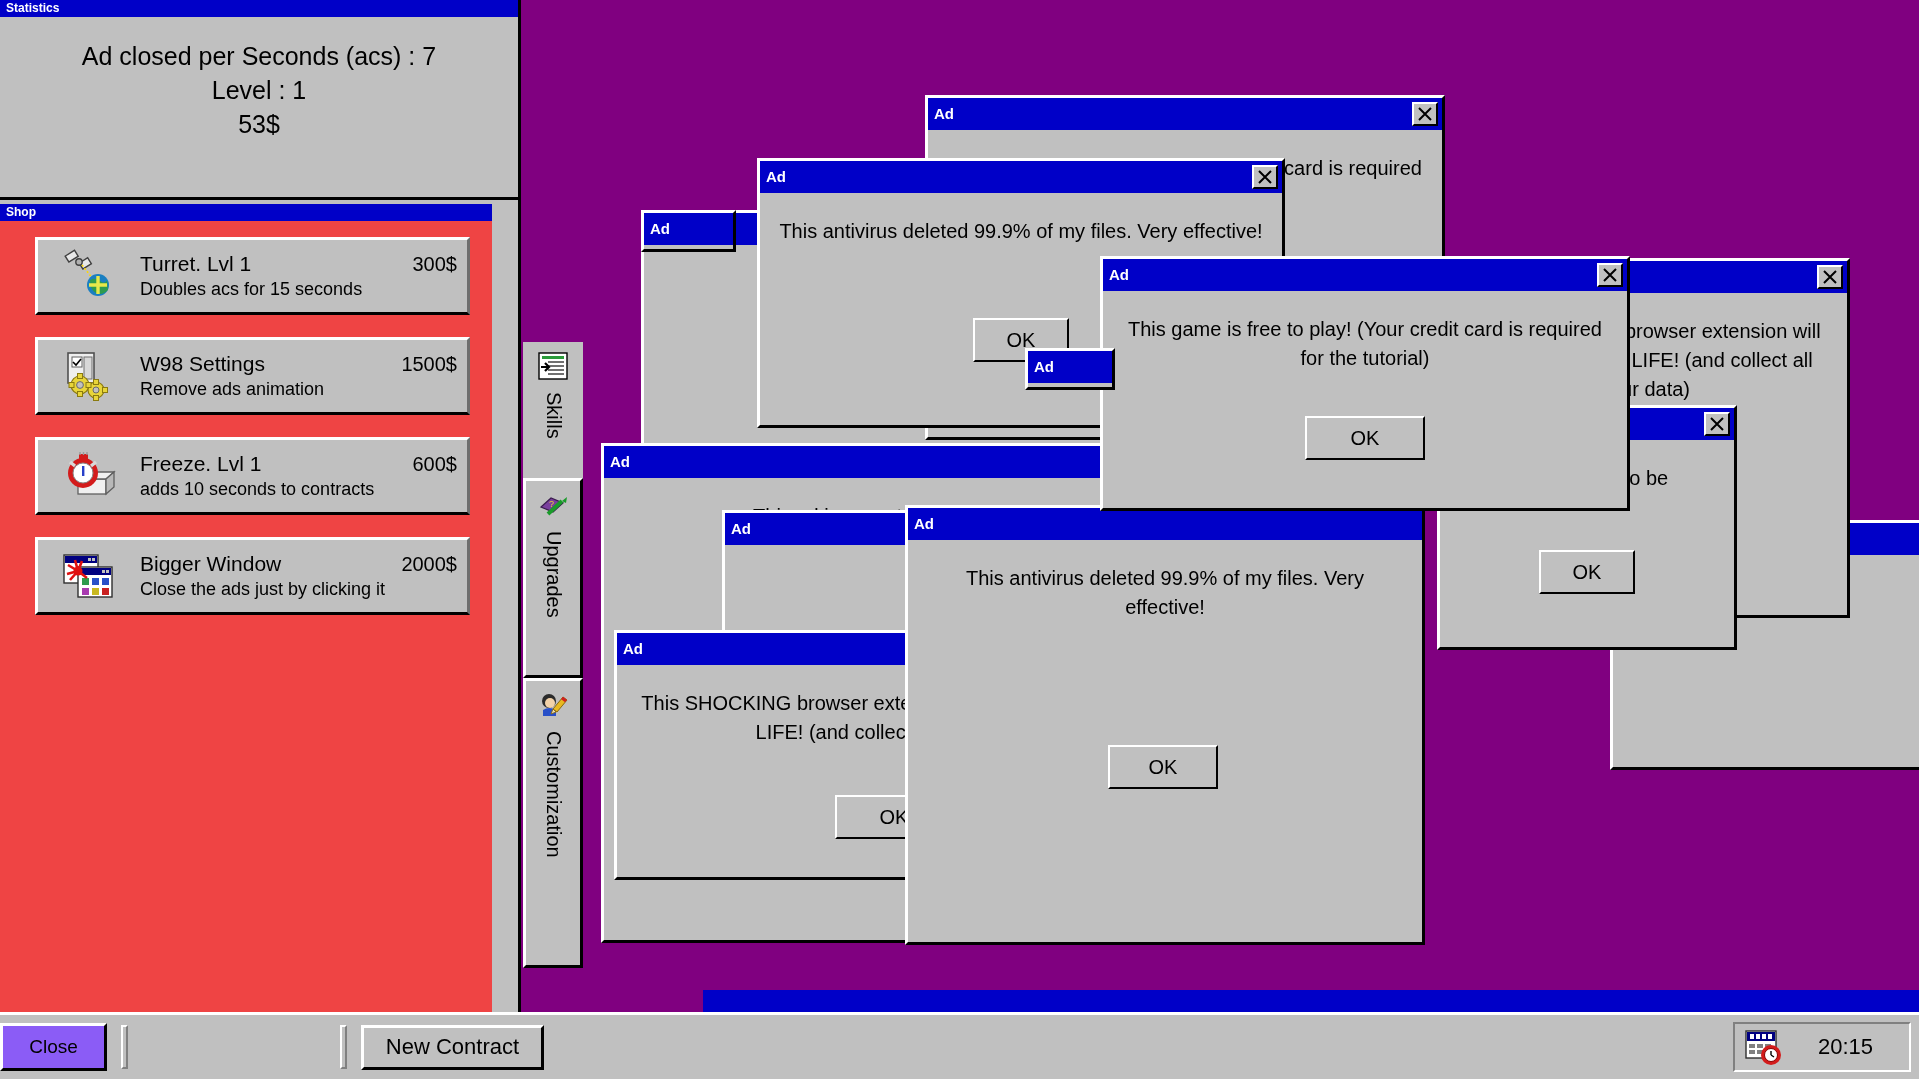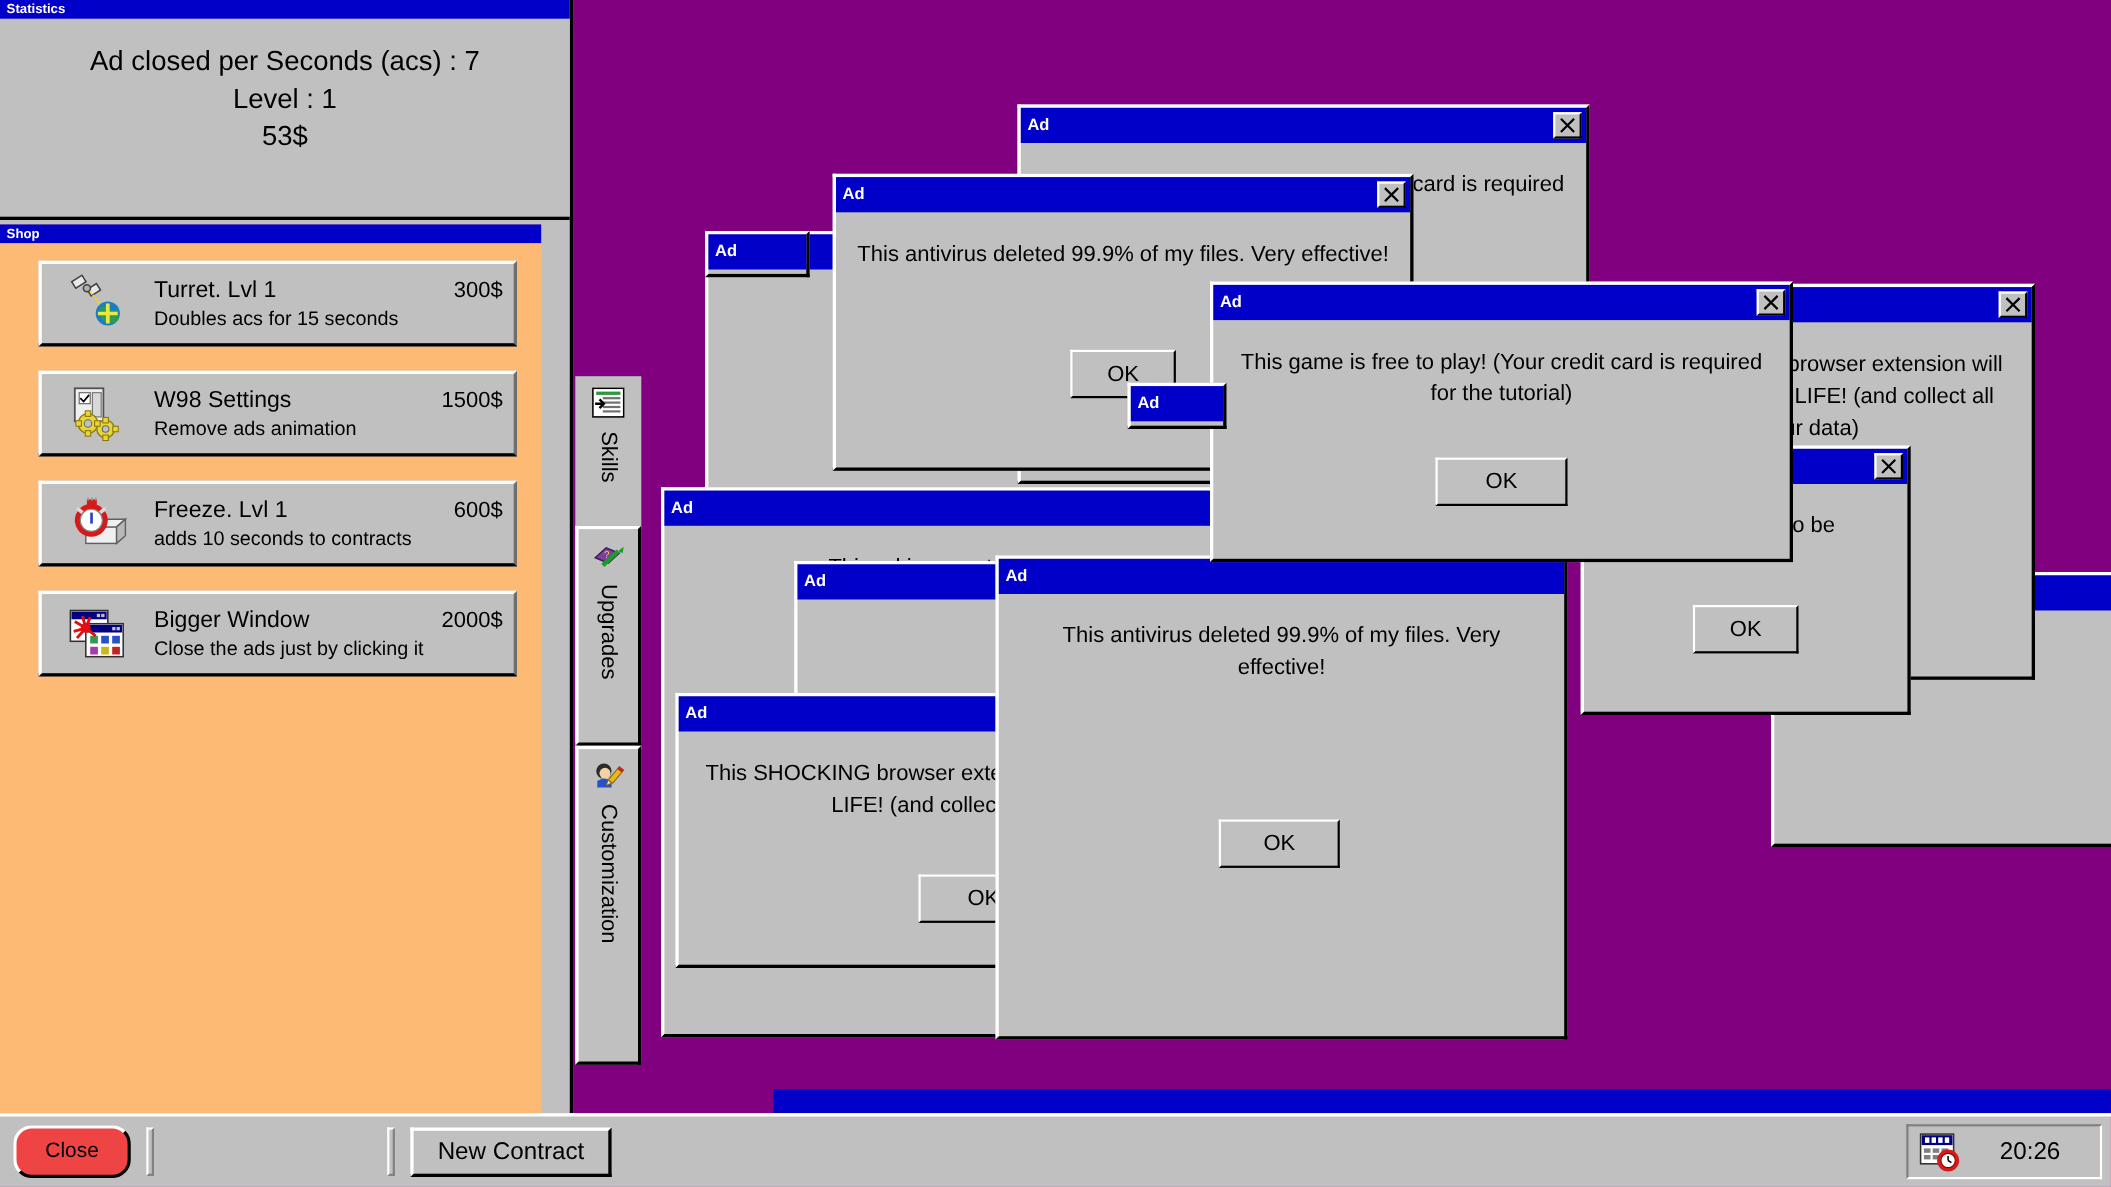--- a/index.html
+++ b/index.html
@@ -36,21 +36,21 @@
     position:absolute;left:0;top:0;width:518px;height:200px;
     background:#c0c0c0;border-bottom:3px solid #000;box-sizing:border-box;
   }
   #stats-window .titlebar{font-size:12px;padding:2px 4px 3px 6px;}
   #stats-body{
     text-align:center;padding-top:22px;font-size:25px;color:#000;
     line-height:1.36;
   }
   #shop-window{
     position:absolute;left:0;top:204px;width:492px;bottom:0;
-    background:#fdba74;box-sizing:border-box;
+    background:#ef4444;box-sizing:border-box;
   }
   #shop-window .titlebar{font-size:12px;padding:2px 4px 3px 6px;}
   #shop-list{padding:16px 22px 0 35px;border-radius:15px;}
   .shop-item{
     position:relative;height:78px;margin-bottom:22px;
     background:#c0c0c0;
     border-top:3px solid #ffffff;border-left:3px solid #ffffff;
     border-right:3px solid #6e6e6e;border-bottom:3px solid #000000;
     display:flex;align-items:center;box-sizing:border-box;
   }
@@ -77,25 +77,25 @@
   }
   .tabicon{width:30px;height:28px;position:relative;}
 
   
   #taskbar{
     position:absolute;left:0;bottom:0;width:1919px;height:67px;
     background:#c0c0c0;border-top:3px solid #ffffff;box-sizing:border-box;
     display:flex;align-items:center;
   }
   #close-button{
-    margin-left:12px;width:107px;height:48px;background:#ef4444;
+    width:107px;height:48px;background:#8b5cf6;
     border-top:3px solid #ffffff;border-left:3px solid #ffffff;
     border-right:3px solid #000000;border-bottom:3px solid #000000;
     display:flex;align-items:center;justify-content:center;
-    font-size:19px;color:#000;box-sizing:border-box;border-radius:17px;
+    font-size:19px;color:#000;box-sizing:border-box;
   }
   .grip{width:7px;height:44px;margin-left:14px;background:#c0c0c0;
     border-left:2px solid #ffffff;border-top:2px solid #ffffff;
     border-right:2px solid #808080;border-bottom:2px solid #808080;box-sizing:border-box;}
   #newcontract-button{
     margin-left:14px;width:183px;height:45px;background:#c0c0c0;
     border-top:3px solid #ffffff;border-left:3px solid #ffffff;
     border-right:3px solid #000000;border-bottom:3px solid #000000;
     display:flex;align-items:center;justify-content:center;
     font-size:22px;color:#000;box-sizing:border-box;
@@ -489,15 +489,15 @@
             <rect x="13" y="16" width="6" height="4"></rect>
             <rect x="21" y="16" width="6" height="4"></rect>
           <rect x="5" y="22" width="6" height="4"></rect>
             <rect x="13" y="22" width="6" height="4"></rect>
         </g>
         <circle cx="27" cy="27" r="10" fill="#d31b1b"></circle>
         <circle cx="27" cy="27" r="6.5" fill="#ffffff" stroke="#8a0000"></circle>
         <path d="M27 27 v-4 M27 27 l3 2" stroke="#000" stroke-width="1.4"></path>
       </svg>
     </span>
-    <span id="tray-clock">20:26</span>
+    <span id="tray-clock">20:15</span>
   </div>
 </div>
 
 </body></html>

